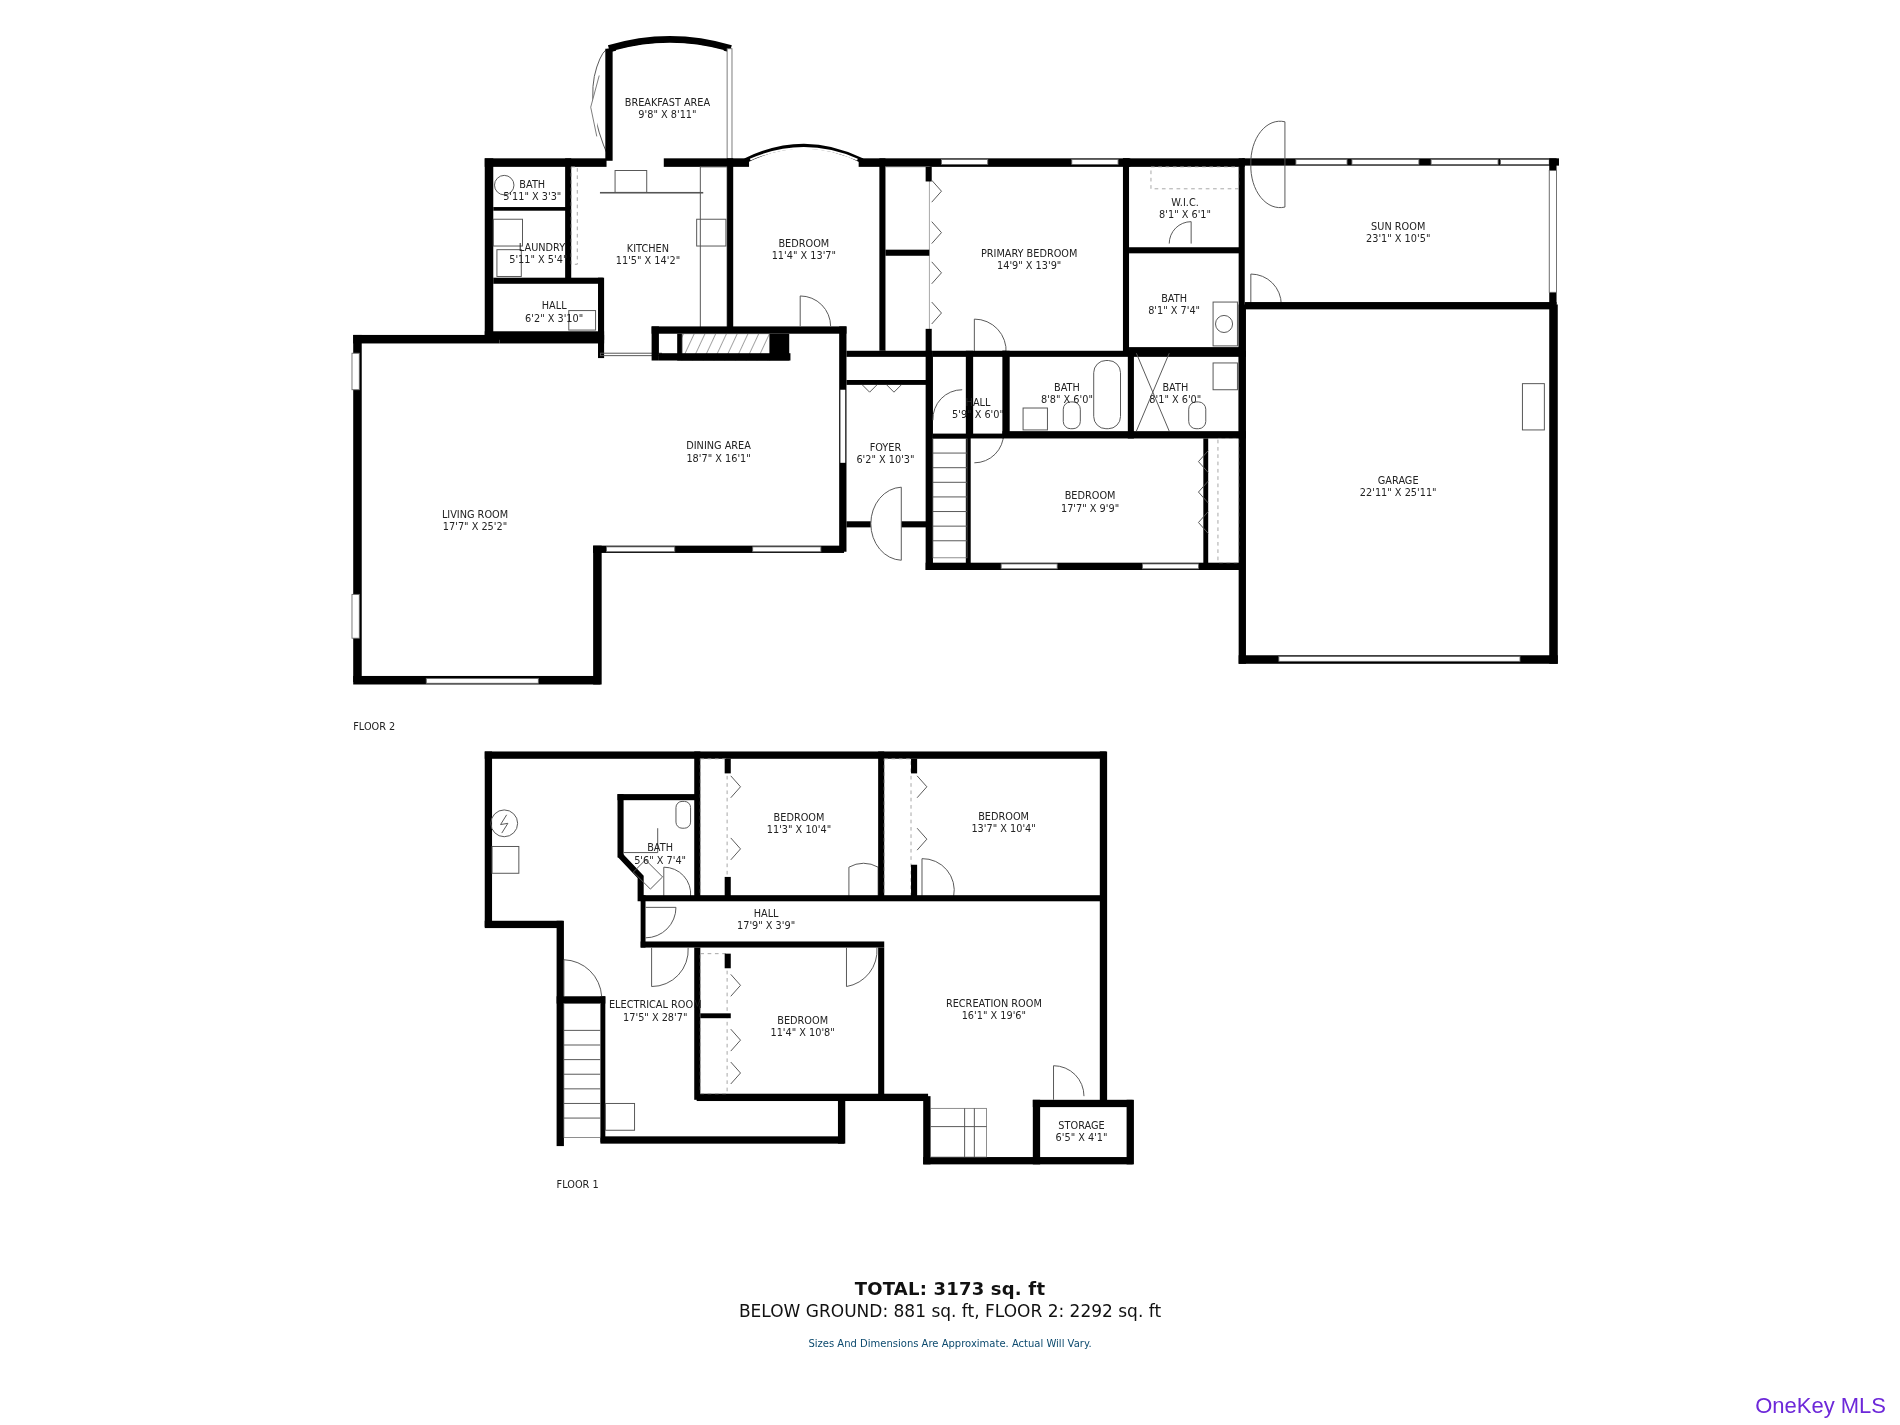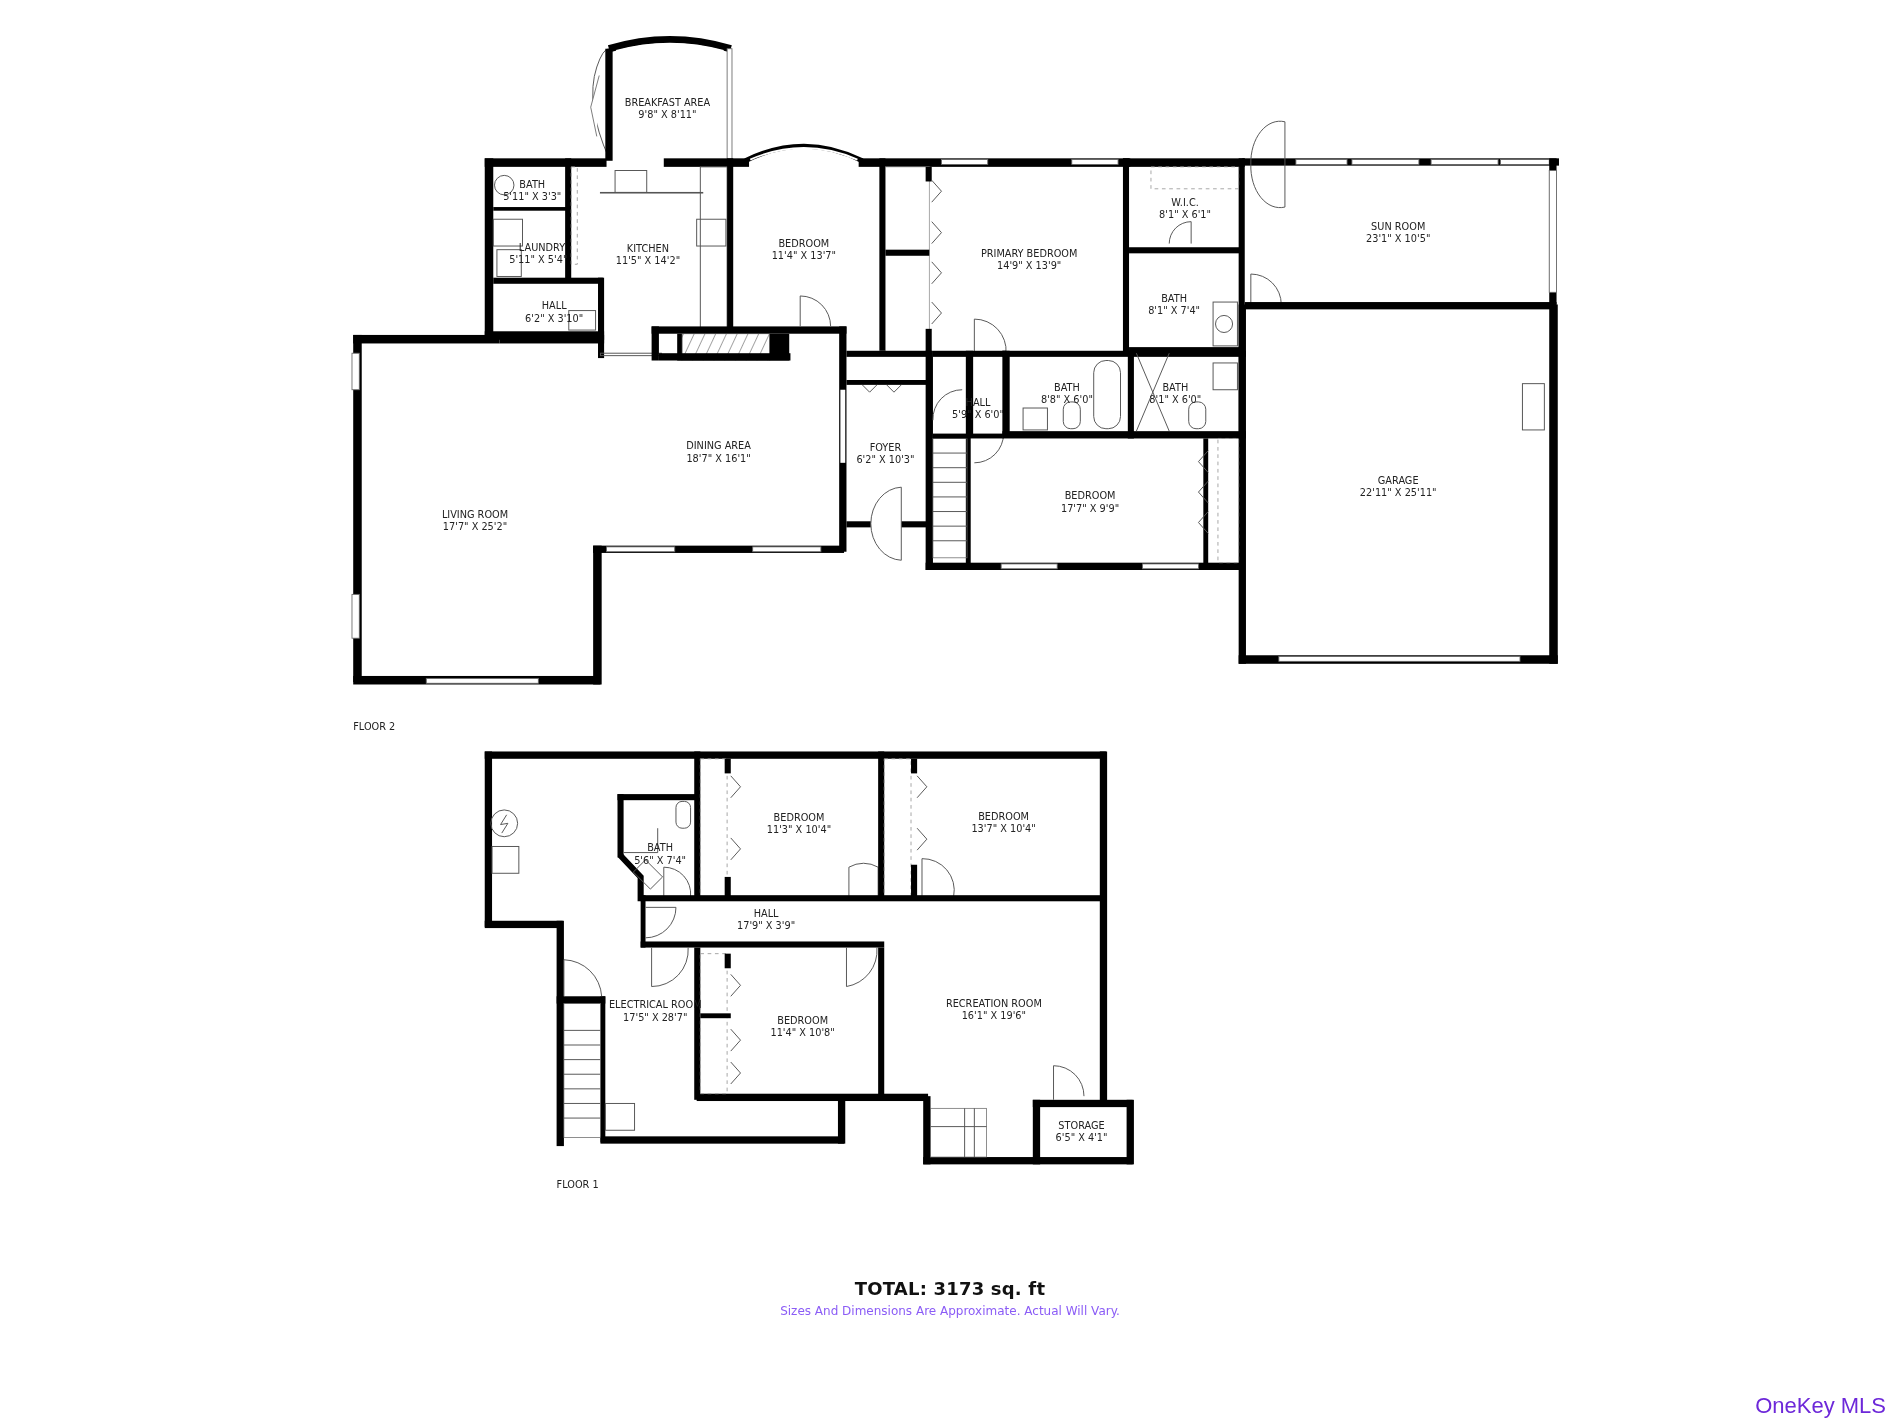--- a/index.html
+++ b/index.html
@@ -7,21 +7,21 @@
   #plan{position:absolute;left:0;top:0;width:1900px;height:1425px;}
   .wall{fill:#000;}
   .thin{stroke:#555;stroke-width:0.8;fill:none;}
   .win{fill:#fff;stroke:#666;stroke-width:0.7;}
   .dash{stroke:#999;stroke-width:0.7;stroke-dasharray:3 3;fill:none;}
   .room-label{font-family:"DejaVu Sans","Liberation Sans",sans-serif;font-size:8px;fill:#222;text-anchor:middle;}
   .floor-label{font-family:"DejaVu Sans","Liberation Sans",sans-serif;font-size:8px;fill:#222;}
   #summary{position:absolute;left:0;width:1900px;top:1278px;text-align:center;font-family:"DejaVu Sans","Liberation Sans",sans-serif;color:#111;}
   #summary .total{font-weight:bold;font-size:18px;line-height:22px;letter-spacing:0.2px;}
   #summary .line{font-size:17px;line-height:22px;}
-  #summary .note{font-size:12px;margin-top:4px;color:#8b5cf6;}
+  #summary .note{font-size:10px;margin-top:16px;color:#0c4a6e;}
   #watermark{position:absolute;right:14px;bottom:6px;font-family:"Liberation Sans","DejaVu Sans",sans-serif;font-size:22px;color:#6d28d9;}
 </style>
 </head>
 <body>
 
 <svg id="plan" viewBox="0 0 1560 1170" preserveAspectRatio="none" xmlns="http://www.w3.org/2000/svg">
 
   <g>
 
     <g>
@@ -265,16 +265,17 @@
 
   <defs>
     <pattern id="hatch" width="8" height="8" patternUnits="userSpaceOnUse" patternTransform="rotate(25)">
       <line x1="0" y1="0" x2="0" y2="8" stroke="#444" stroke-width="0.8"></line>
     </pattern>
   </defs>
 </svg>
 
 <div id="summary">
   <div class="total">TOTAL: 3173 sq. ft</div>
+  <div class="line">BELOW GROUND: 881 sq. ft, FLOOR 2: 2292 sq. ft</div>
   <div class="note">Sizes And Dimensions Are Approximate. Actual Will Vary.</div>
 </div>
 
 <div id="watermark">OneKey MLS</div>
 
 </body></html>

